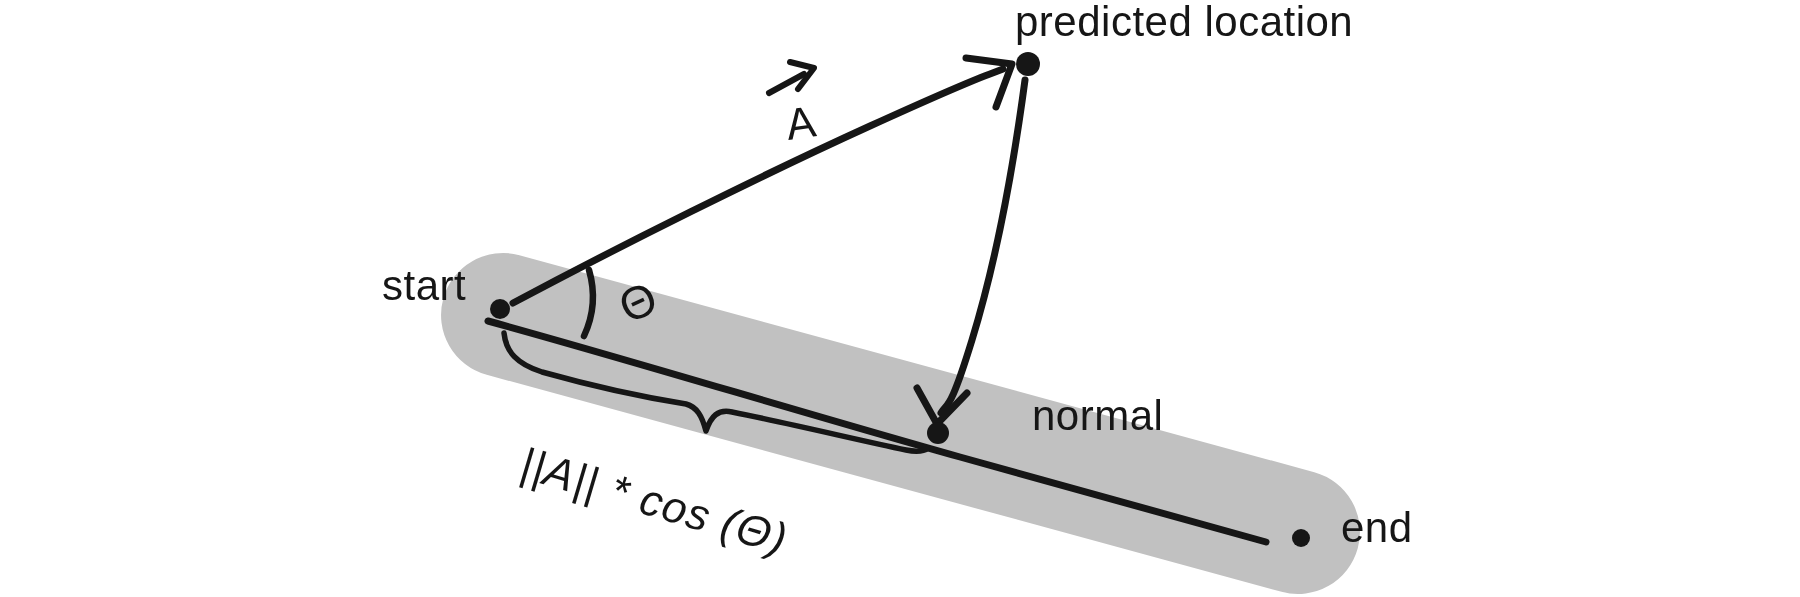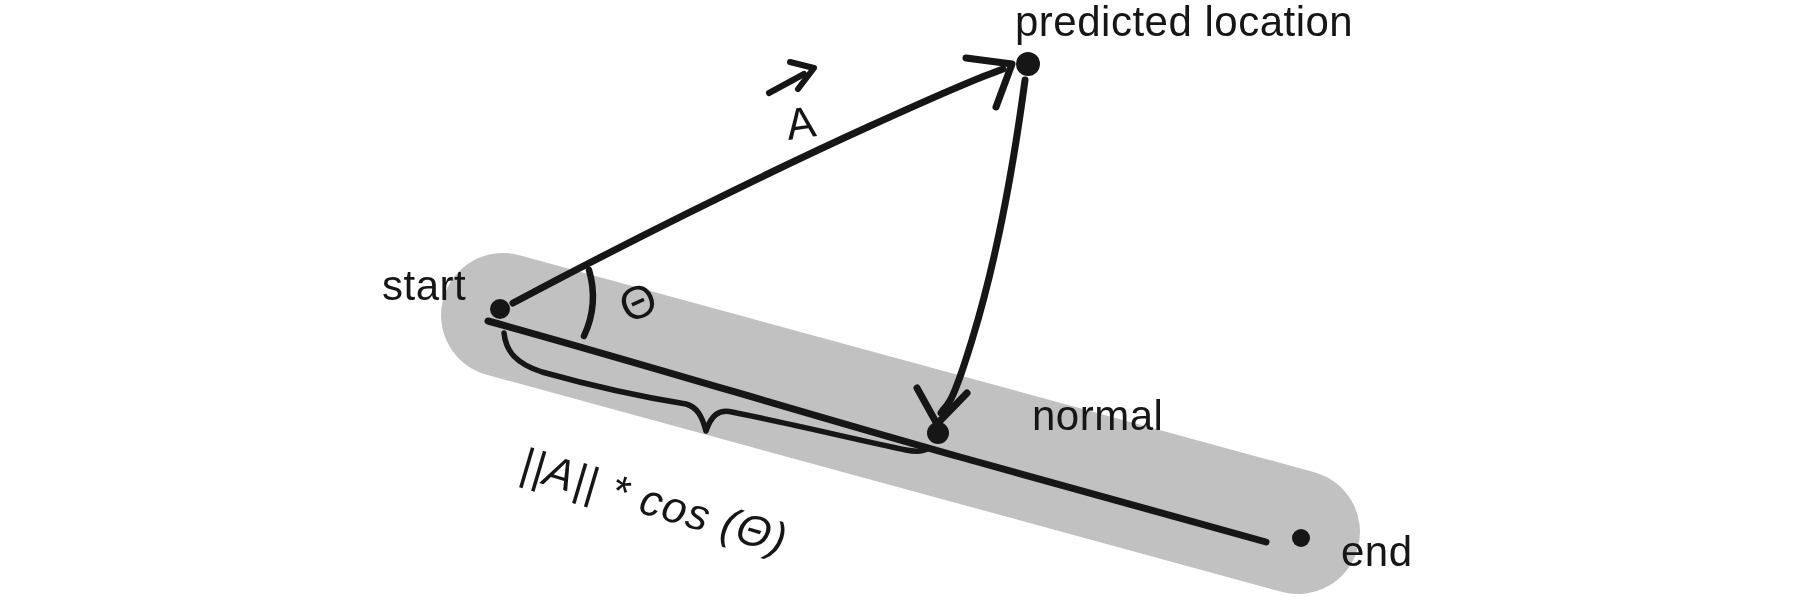--- a/index.html
+++ b/index.html
@@ -31,21 +31,21 @@
     color: var(--ink);
     font-size: 42px;
     line-height: 1;
     letter-spacing: 0.5px;
     white-space: nowrap;
     user-select: none;
   }
   .lbl-predicted { left: 1015px; top: 1px; }
   .lbl-start     { left: 382px;  top: 265px; }
   .lbl-normal    { left: 987px;  top: 395px; margin-left: 45px; }
-  .lbl-end       { left: 1341px; top: 531px; }
+  .lbl-end       { left: 1341px; top: 507px; }
   .lbl-vector-a  { left: 786px;  top: 101px; font-size: 44px; transform: rotate(-8deg); }
   .lbl-theta     { left: 620px;  top: 279px; font-size: 46px; transform: rotate(-25deg); transform-origin: 50% 50%; }
   .lbl-formula   {
     left: 528px; top: 441px;
     font-size: 44px;
     font-style: italic;
     transform: rotate(16.5deg);
     transform-origin: 0 0;
     letter-spacing: 1px;
   }

